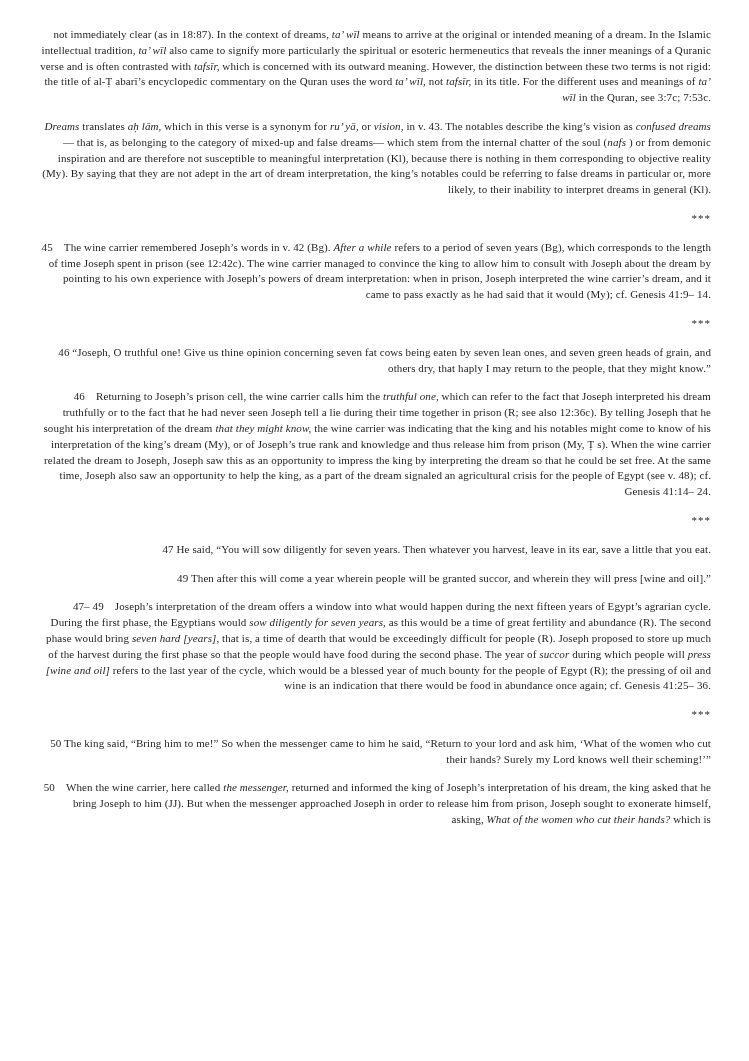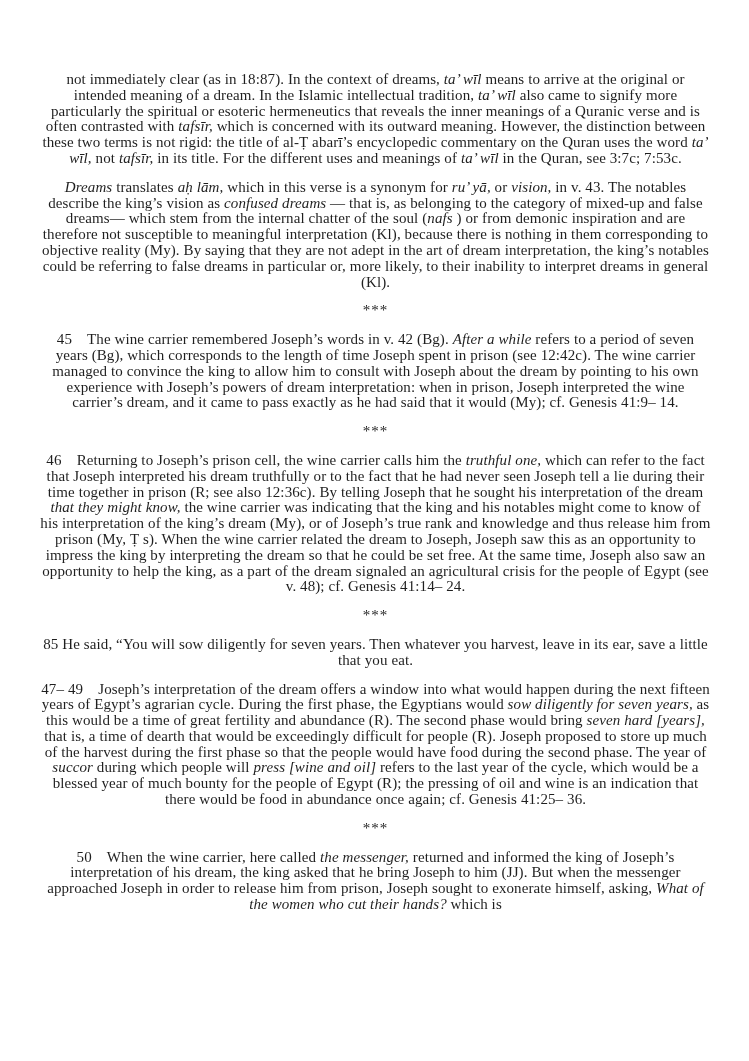--- a/index.html
+++ b/index.html
@@ -14,26 +14,25 @@
   }
   .page {
     box-sizing: border-box;
     width: 749px;
     height: 1061px;
     background: #ffffff;
     padding: 27px 38px 0 40px;
   }
   .text-column {
     font-family: "Liberation Serif", "DejaVu Serif", serif;
-    font-size: 15px;
+    font-size: 11px;
     line-height: 15.8px;
     color: #1f1f1f;
-    text-align: center;
+    text-align: right;
     letter-spacing: 0.1px;
-    margin-top: 45px;
   }
   p.block {
     margin: 0 0 13px 0;
     padding: 0;
   }
   p.separator {
     letter-spacing: 1px;
   }
   .it {
     font-style: italic;
@@ -42,20 +41,23 @@
 </head>
 <body>
 
 <div class="page">
   <main class="text-column" id="doc-root">
       <p class="block commentary"><span>not immediately clear (as in 18:87). In the context of dreams, </span><span class="it">ta’ wīl</span><span> means to arrive at the original or intended meaning of a dream. In the Islamic intellectual tradition, </span><span class="it">ta’ wīl</span><span> also came to signify more particularly the spiritual or esoteric hermeneutics that reveals the inner meanings of a Quranic verse and is often contrasted with </span><span class="it">tafsīr,</span><span> which is concerned with its outward meaning. However, the distinction between these two terms is not rigid: the title of al-Ṭ abarī’s encyclopedic commentary on the Quran uses the word </span><span class="it">ta’ wīl,</span><span> not </span><span class="it">tafsīr,</span><span> in its title. For the different uses and meanings of </span><span class="it">ta’ wīl</span><span> in the Quran, see 3:7c; 7:53c.</span></p>
       <p class="block commentary"><span class="it">Dreams</span><span> translates </span><span class="it">aḥ lām,</span><span> which in this verse is a synonym for </span><span class="it">ru’ yā,</span><span> or </span><span class="it">vision,</span><span> in v. 43. The notables describe the king’s vision as </span><span class="it">confused dreams</span><span> — that is, as belonging to the category of mixed-up and false dreams— which stem from the internal chatter of the soul (</span><span class="it">nafs</span><span> ) or from demonic inspiration and are therefore not susceptible to meaningful interpretation (Kl), because there is nothing in them corresponding to objective reality (My). By saying that they are not adept in the art of dream interpretation, the king’s notables could be referring to false dreams in particular or, more likely, to their inability to interpret dreams in general (Kl).</span></p>
       <p class="block separator"><span>***</span></p>
       <p class="block commentary"><span>45 The wine carrier remembered Joseph’s words in v. 42 (Bg). </span><span class="it">After a while</span><span> refers to a period of seven years (Bg), which corresponds to the length of time Joseph spent in prison (see 12:42c). The wine carrier managed to convince the king to allow him to consult with Joseph about the dream by pointing to his own experience with Joseph’s powers of dream interpretation: when in prison, Joseph interpreted the wine carrier’s dream, and it came to pass exactly as he had said that it would (My); cf. Genesis 41:9– 14.</span></p>
       <p class="block separator"><span>***</span></p>
+      <p class="block verse"><span>46 “Joseph, O truthful one! Give us thine opinion concerning seven fat cows being eaten by seven lean ones, and seven green heads of grain, and others dry, that haply I may return to the people, that they might know.”</span></p>
       <p class="block commentary"><span>46 Returning to Joseph’s prison cell, the wine carrier calls him the </span><span class="it">truthful one,</span><span> which can refer to the fact that Joseph interpreted his dream truthfully or to the fact that he had never seen Joseph tell a lie during their time together in prison (R; see also 12:36c). By telling Joseph that he sought his interpretation of the dream </span><span class="it">that they might know,</span><span> the wine carrier was indicating that the king and his notables might come to know of his interpretation of the king’s dream (My), or of Joseph’s true rank and knowledge and thus release him from prison (My, Ṭ s). When the wine carrier related the dream to Joseph, Joseph saw this as an opportunity to impress the king by interpreting the dream so that he could be set free. At the same time, Joseph also saw an opportunity to help the king, as a part of the dream signaled an agricultural crisis for the people of Egypt (see v. 48); cf. Genesis 41:14– 24.</span></p>
       <p class="block separator"><span>***</span></p>
-      <p class="block verse"><span>85 He said, “You will sow diligently for seven years. Then whatever you harvest, leave in its ear, save a little that you eat.</span></p>
+      <p class="block verse"><span>47 He said, “You will sow diligently for seven years. Then whatever you harvest, leave in its ear, save a little that you eat.</span></p>
+      <p class="block verse"><span>49 Then after this will come a year wherein people will be granted succor, and wherein they will press [wine and oil].”</span></p>
       <p class="block commentary"><span>47– 49 Joseph’s interpretation of the dream offers a window into what would happen during the next fifteen years of Egypt’s agrarian cycle. During the first phase, the Egyptians would </span><span class="it">sow diligently for seven years,</span><span> as this would be a time of great fertility and abundance (R). The second phase would bring </span><span class="it">seven hard [years],</span><span> that is, a time of dearth that would be exceedingly difficult for people (R). Joseph proposed to store up much of the harvest during the first phase so that the people would have food during the second phase. The year of </span><span class="it">succor</span><span> during which people will </span><span class="it">press [wine and oil]</span><span> refers to the last year of the cycle, which would be a blessed year of much bounty for the people of Egypt (R); the pressing of oil and wine is an indication that there would be food in abundance once again; cf. Genesis 41:25– 36.</span></p>
       <p class="block separator"><span>***</span></p>
+      <p class="block verse"><span>50 The king said, “Bring him to me!” So when the messenger came to him he said, “Return to your lord and ask him, ‘What of the women who cut their hands? Surely my Lord knows well their scheming!’”</span></p>
       <p class="block commentary"><span>50 When the wine carrier, here called </span><span class="it">the messenger,</span><span> returned and informed the king of Joseph’s interpretation of his dream, the king asked that he bring Joseph to him (JJ). But when the messenger approached Joseph in order to release him from prison, Joseph sought to exonerate himself, asking, </span><span class="it">What of the women who cut their hands?</span><span> which is</span></p>
     </main>
 </div>
 
 </body></html>

